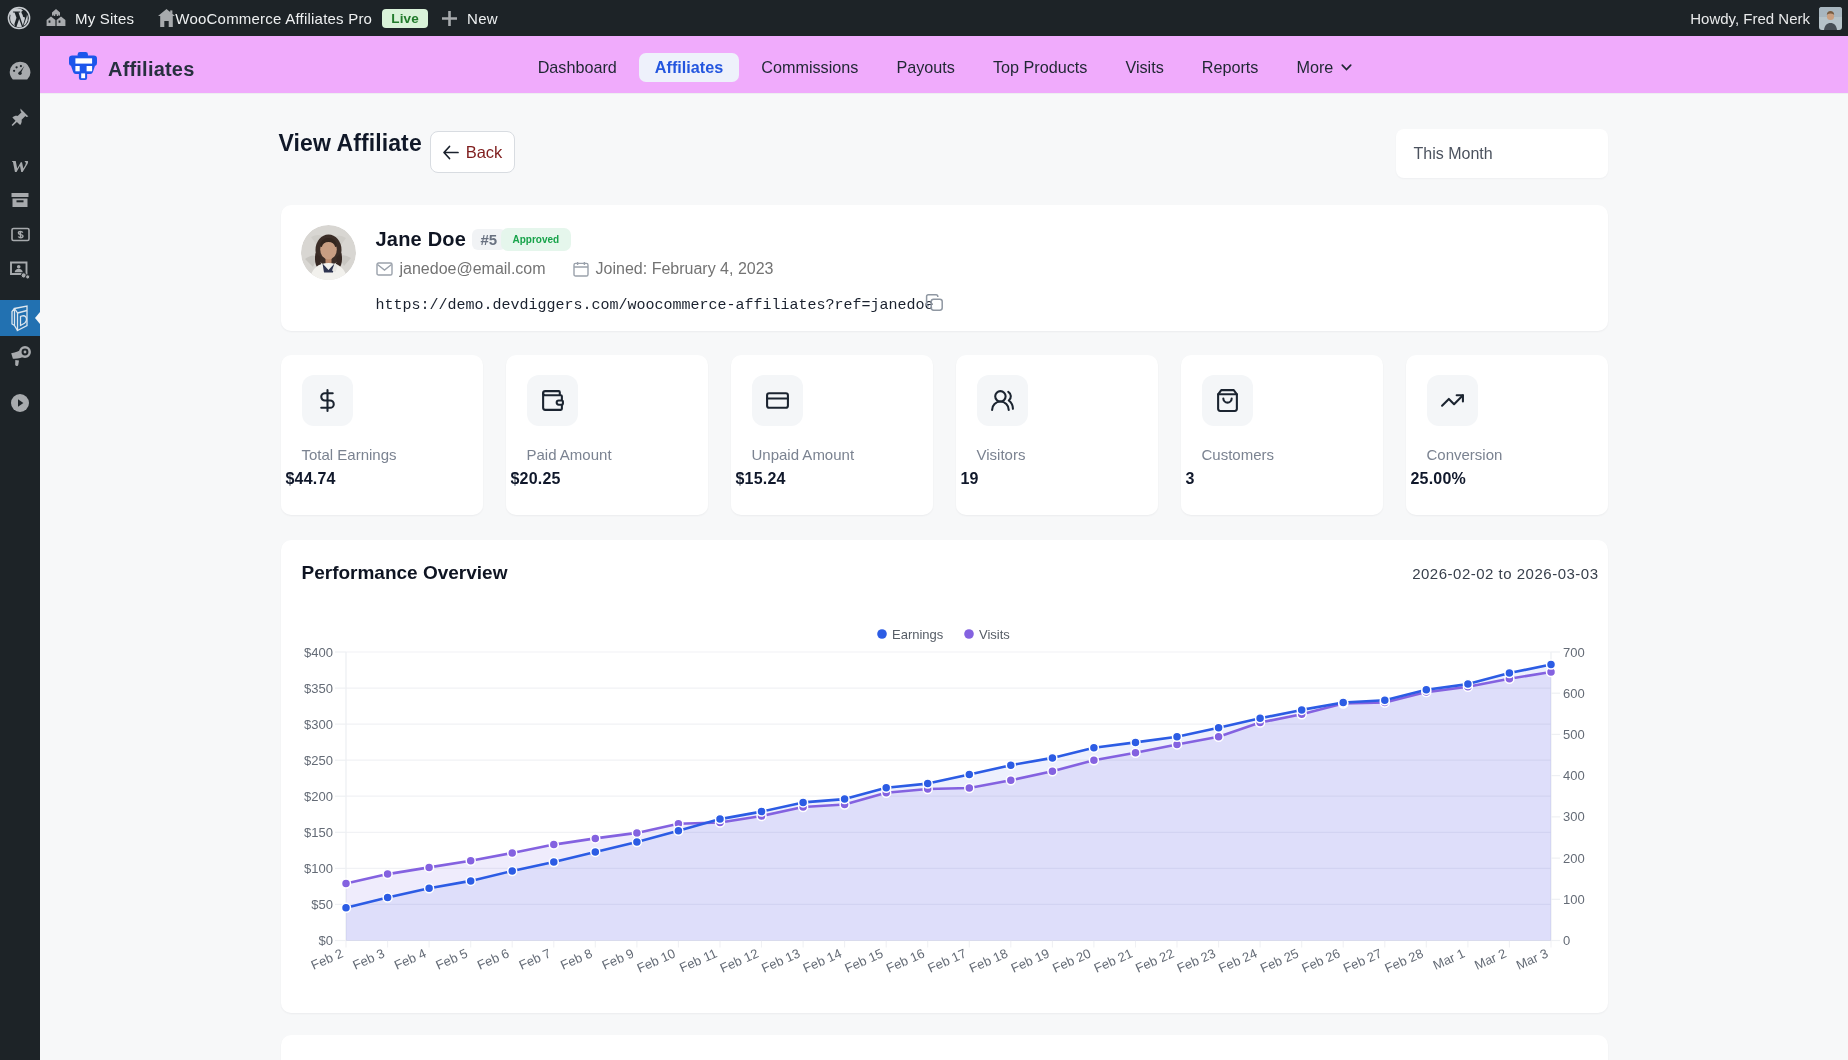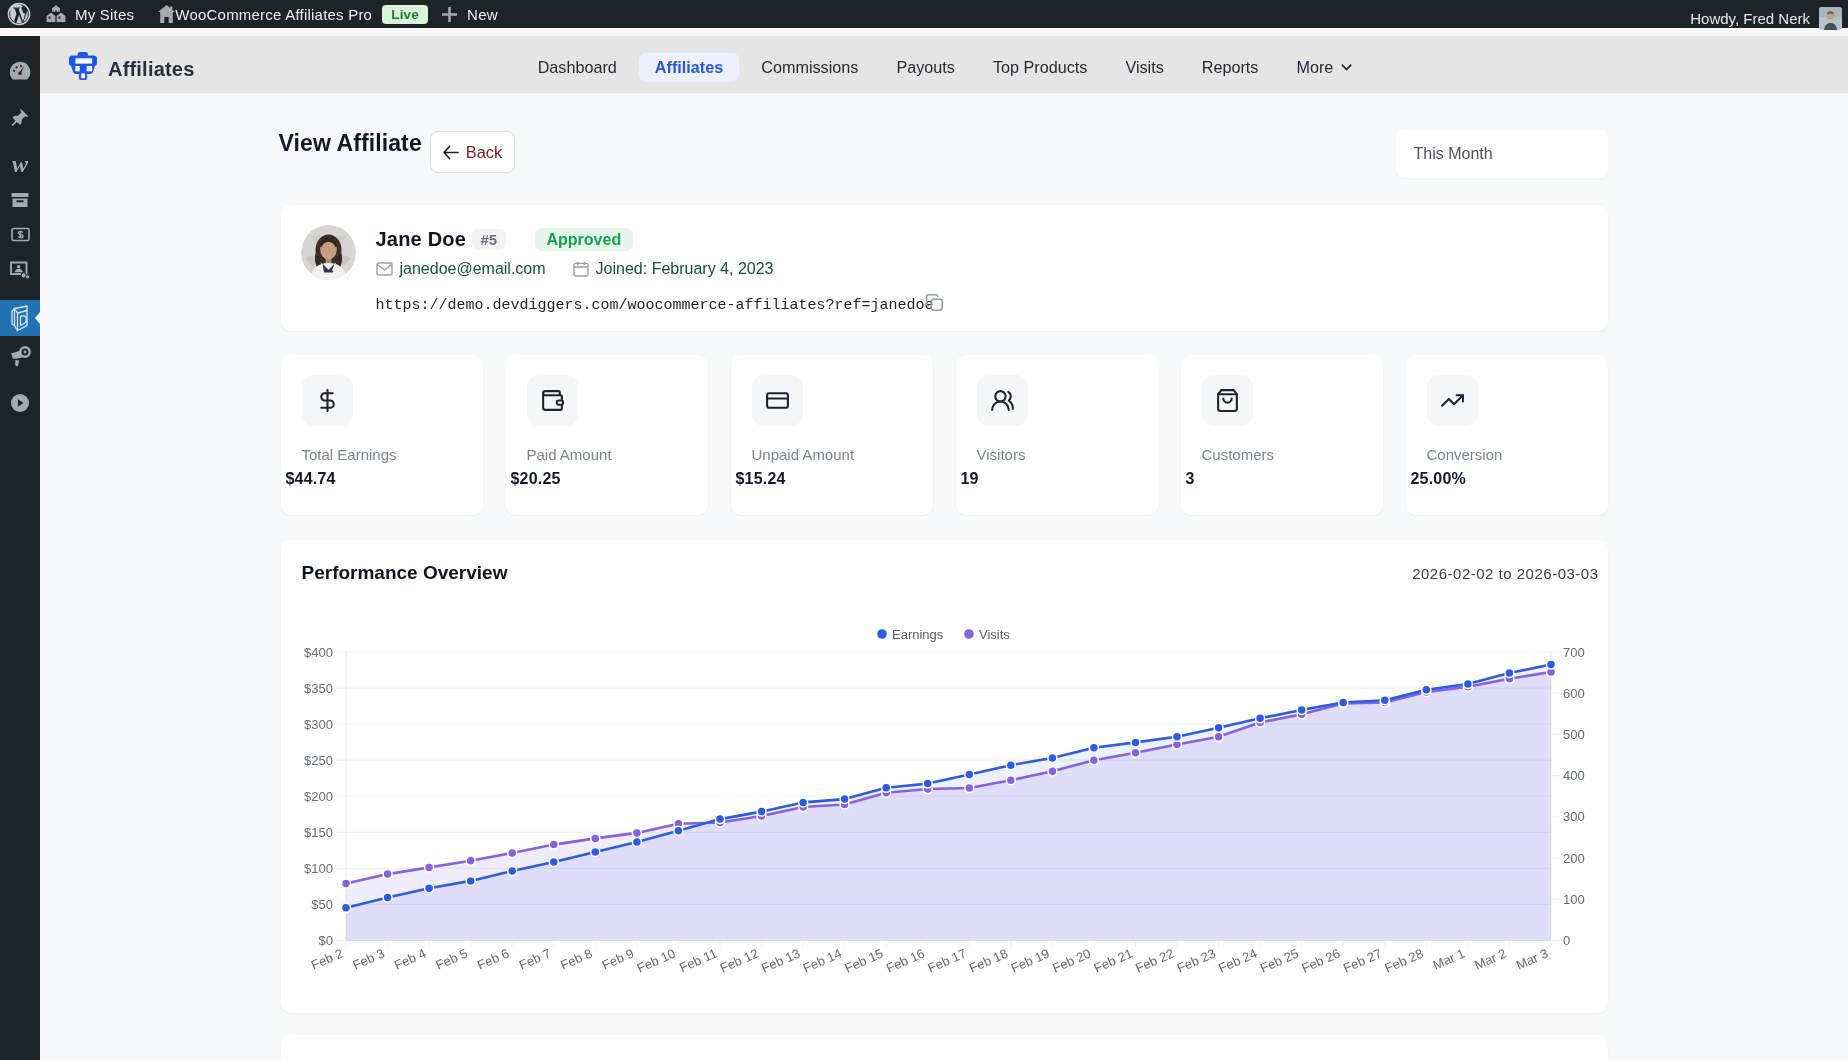--- a/index.html
+++ b/index.html
@@ -1,53 +1,53 @@
 <!DOCTYPE html>
 <html lang="en"><head>
 <meta charset="utf-8">
 <title>View Affiliate</title>
 <style>
 *{margin:0;padding:0;box-sizing:border-box}
 html,body{width:1848px;height:1060px;overflow:hidden}
 body{font-family:"Liberation Sans",sans-serif;background:#f7f8f9;position:relative}
 
-#adminbar{position:absolute;left:0;top:0;width:1848px;height:28px;background:#1d2327;color:#e9eaeb;z-index:50;display:flex;align-items:center}
+#adminbar{position:absolute;left:0;top:0;width:1848px;height:36px;background:#1d2327;color:#e9eaeb;z-index:50;display:flex;align-items:center}
 #adminbar .item{display:flex;align-items:center;font-size:15px;color:#eef0f1;letter-spacing:.22px}
 #adminbar svg{display:block}
 .ablive{background:#d9f2d9;color:#217a2b;font-weight:700;font-size:13.5px;border-radius:4px;padding:2px 9px;line-height:15px}
 #howdy{position:absolute;right:6px;top:0;height:36px;display:flex;align-items:center;font-size:15px;color:#e9eaeb}
 #howdy .av{width:23px;height:23px;border-radius:3px;margin-left:9px;overflow:hidden}
 
 #sidebar{position:absolute;left:0;top:36px;width:40px;height:1024px;background:#1d2327;z-index:40}
 .sbi{position:absolute;left:0;width:40px;height:36px;display:flex;align-items:center;justify-content:center}
 .sbi svg{display:block}
 .sbi.active{background:#2271b1}
 .notch{position:absolute;left:35px;width:0;height:0;border-top:6px solid transparent;border-bottom:6px solid transparent;border-right:5px solid #f7f8f9;z-index:45}
 
-#header{position:absolute;left:40px;top:36px;width:1808px;height:58px;background:#e5e5e5;border-bottom:1px solid #edeff1;z-index:30}
+#header{position:absolute;left:40px;top:36px;width:1808px;height:58px;background:#f0abfc;border-bottom:1px solid #edeff1;z-index:30}
 #logo{position:absolute;left:29px;top:16px;display:flex;align-items:center}
 #logo .lt{font-size:20px;font-weight:700;color:#27303f;margin-left:11px;letter-spacing:.2px;margin-top:4px}
 #nav{position:absolute;left:0;top:2px;width:1808px;height:58px;display:flex;align-items:center;justify-content:center;gap:6px;transform:translateX(2px)}
 #nav a{font-size:16.2px;font-weight:500;color:#1f2733;text-decoration:none;padding:5px 16px;border-radius:7px;white-space:nowrap;display:flex;align-items:center}
 #nav a.on{color:#2456df;background:#eef1fb;font-weight:600}
 
 #content{position:absolute;left:40px;top:95px;width:1808px;height:965px;background:#f7f8f9}
 #wrap{position:relative;width:1327px;margin:0 auto}
 .card{position:absolute;background:#fff;border-radius:10px;box-shadow:0 1px 2px rgba(16,24,40,.05)}
 
 #ptitle{position:absolute;left:-2px;top:35px;font-size:23px;font-weight:700;color:#101828;letter-spacing:.1px}
 #backbtn{position:absolute;left:149px;top:36px;width:85px;height:42px;background:#fff;border:1px solid #d8dce1;border-radius:8px;display:flex;align-items:center;justify-content:center;font-size:16.5px;font-weight:500;color:#7f1d1d;gap:7px}
 #seldate{position:absolute;right:0;top:34px;width:212px;height:49px;background:#fff;border-radius:8px;box-shadow:0 1px 2px rgba(16,24,40,.04);display:flex;align-items:center;font-size:16px;color:#4b525e;padding-left:18px}
 
 #pcard{left:0;top:110px;width:1327px;height:126px}
 #avatar{position:absolute;left:20px;top:20px;width:55px;height:55px;border-radius:50%;overflow:hidden}
 #pname{position:absolute;left:95px;top:23px;font-size:20px;font-weight:700;color:#0f1523;letter-spacing:.2px}
 #pid{position:absolute;left:191px;top:24px;height:21px;background:#f1f3f5;border-radius:6px;font-size:15px;font-weight:600;color:#697180;display:flex;align-items:center;padding:0 9px}
-#pstatus{position:absolute;left:254px;top:23px;height:23px;background:#e5f6ec;border-radius:7px;font-size:16px;font-weight:600;color:#17a34a;display:flex;align-items:center;padding:4px 12px}
-.prow{position:absolute;left:95px;display:flex;align-items:center;color:#14532d;font-size:16px}
+#pstatus{position:absolute;left:220px;top:23px;height:23px;background:#e5f6ec;border-radius:7px;font-size:10px;font-weight:600;color:#17a34a;display:flex;align-items:center;padding:4px 12px}
+.prow{position:absolute;left:95px;display:flex;align-items:center;color:#737373;font-size:16px}
 .prow svg{margin-right:7px}
 #purl{position:absolute;left:95px;top:111px;font-family:"Liberation Mono",monospace;font-size:15px;color:#1a212e}
 
 .scard{width:202px;height:160px}
 .stile{position:absolute;left:21px;top:20px;width:51px;height:51px;border-radius:12px;background:#f4f6f8;display:flex;align-items:center;justify-content:center}
 .slab{position:absolute;left:21px;top:91px;font-size:15px;color:#7b8391}
 .sval{position:absolute;left:5px;top:115px;font-size:16px;font-weight:700;color:#10182b;letter-spacing:.2px}
 
 #ccard{left:0;top:445px;width:1327px;height:473px}
 #ctitle{position:absolute;left:21px;top:22px;font-size:19px;font-weight:700;color:#0e1422}

